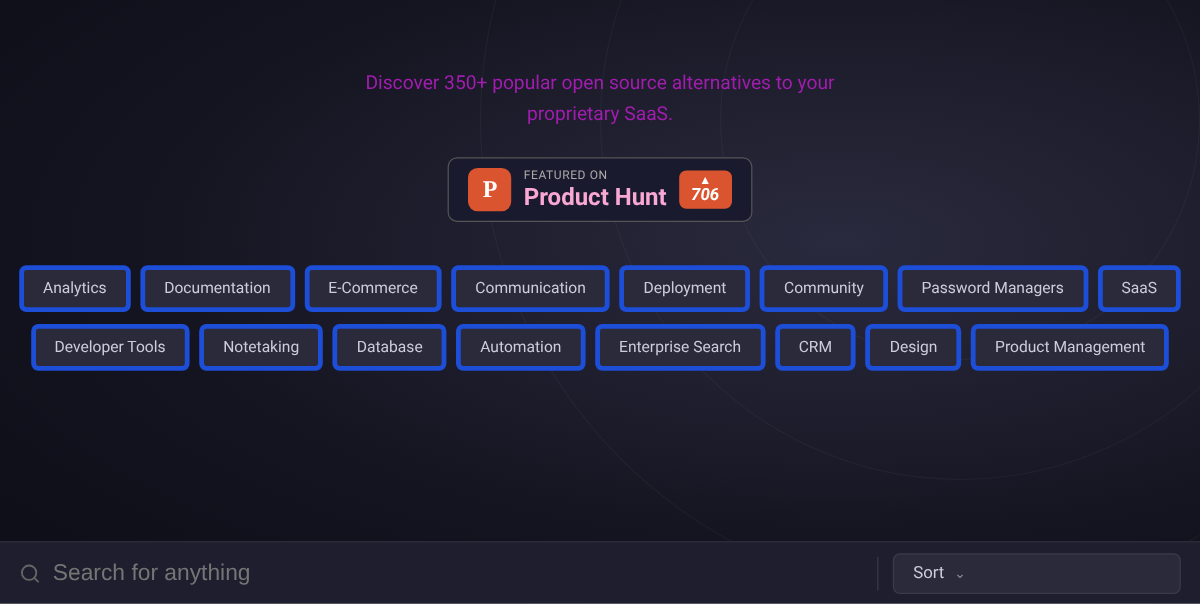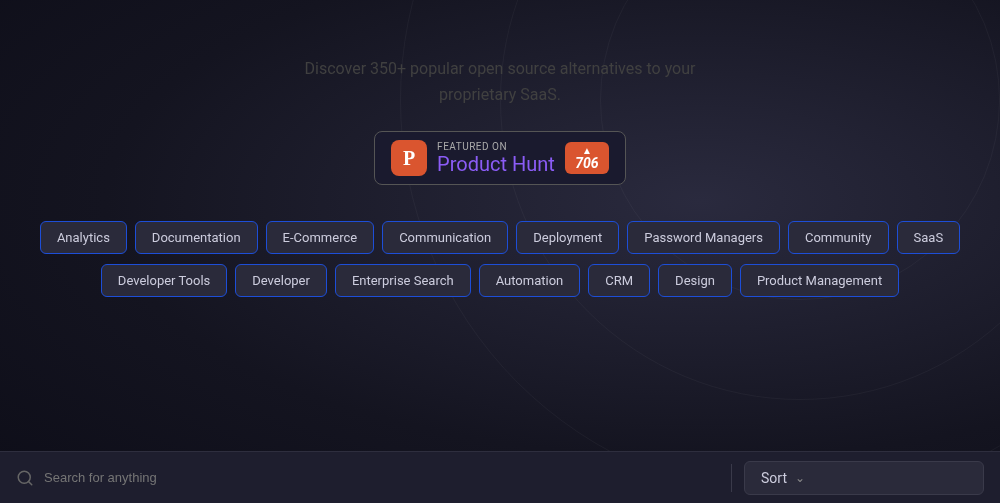--- a/index.html
+++ b/index.html
@@ -39,21 +39,21 @@
       font-size: 52px;
       font-weight: 800;
       text-align: center;
       color: #ffffff;
       line-height: 1.15;
       max-width: 700px;
     }
 
     .hero-subtitle {
       font-size: 16px;
-      color: #404040;
+      color: #a21caf;
       text-align: center;
       margin-top: 16px;
       max-width: 420px;
       line-height: 1.6;
     }
 
     .product-hunt-badge {
       margin-top: 24px;
       display: flex;
       align-items: center;
@@ -92,22 +92,22 @@
 
     .ph-featured-on {
       font-size: 10px;
       color: #aaa;
       text-transform: uppercase;
       letter-spacing: 0.5px;
     }
 
     .ph-name {
       font-size: 20px;
-      font-weight: 400;
-      color: #8b5cf6;
+      font-weight: 700;
+      color: #f9a8d4;
     }
 
     .ph-votes {
       display: flex;
       flex-direction: column;
       align-items: center;
       background: #da552f;
       border-radius: 6px;
       padding: 4px 10px;
       color: white;
@@ -140,21 +140,21 @@
 
     .category-row {
       display: flex;
       gap: 8px;
       justify-content: center;
       flex-wrap: nowrap;
     }
 
     .category-chip {
       background: #2a2a3a;
-      border: 1px solid #1d4ed8;
+      border: 4px solid #1d4ed8;
       border-radius: 6px;
       padding: 8px 16px;
       font-size: 13px;
       color: #ccccdd;
       cursor: pointer;
       white-space: nowrap;
       transition: background 0.15s;
     }
 
     .search-bar-section {
@@ -176,21 +176,21 @@
       color: #666;
       margin-right: 10px;
     }
 
     .search-input {
       flex: 1;
       background: transparent;
       border: none;
       outline: none;
       color: #f0abfc;
-      font-size: 13px;
+      font-size: 19px;
     }
 
     .sort-section {
       display: flex;
       align-items: center;
       gap: 8px;
       background: #2a2a3a;
       border: 1px solid #3a3a4a;
       border-radius: 6px;
       padding: 8px 16px;
@@ -240,29 +240,30 @@
     </div>
   </a>
 
   <div class="categories-section">
     <div class="category-row" id="row1">
         <div class="category-chip">Analytics</div>
         <div class="category-chip">Documentation</div>
         <div class="category-chip">E-Commerce</div>
         <div class="category-chip">Communication</div>
         <div class="category-chip">Deployment</div>
+        <div class="category-chip">Community</div>
         <div class="category-chip">Password Managers</div>
-        <div class="category-chip">Community</div>
         <div class="category-chip">SaaS</div>
       </div>
     <div class="category-row" id="row2">
         <div class="category-chip">Developer Tools</div>
-        <div class="category-chip">Developer</div>
+        <div class="category-chip">Notetaking</div>
+        <div class="category-chip">Database</div>
+        <div class="category-chip">Automation</div>
         <div class="category-chip">Enterprise Search</div>
-        <div class="category-chip">Automation</div>
         <div class="category-chip">CRM</div>
         <div class="category-chip">Design</div>
         <div class="category-chip">Product Management</div>
       </div>
   </div>
 </div>
 
 <div class="search-bar-section">
   <div class="search-icon-wrap">
     <svg width="18" height="18" viewBox="0 0 24 24" fill="none" stroke="currentColor" stroke-width="2" stroke-linecap="round" stroke-linejoin="round">

